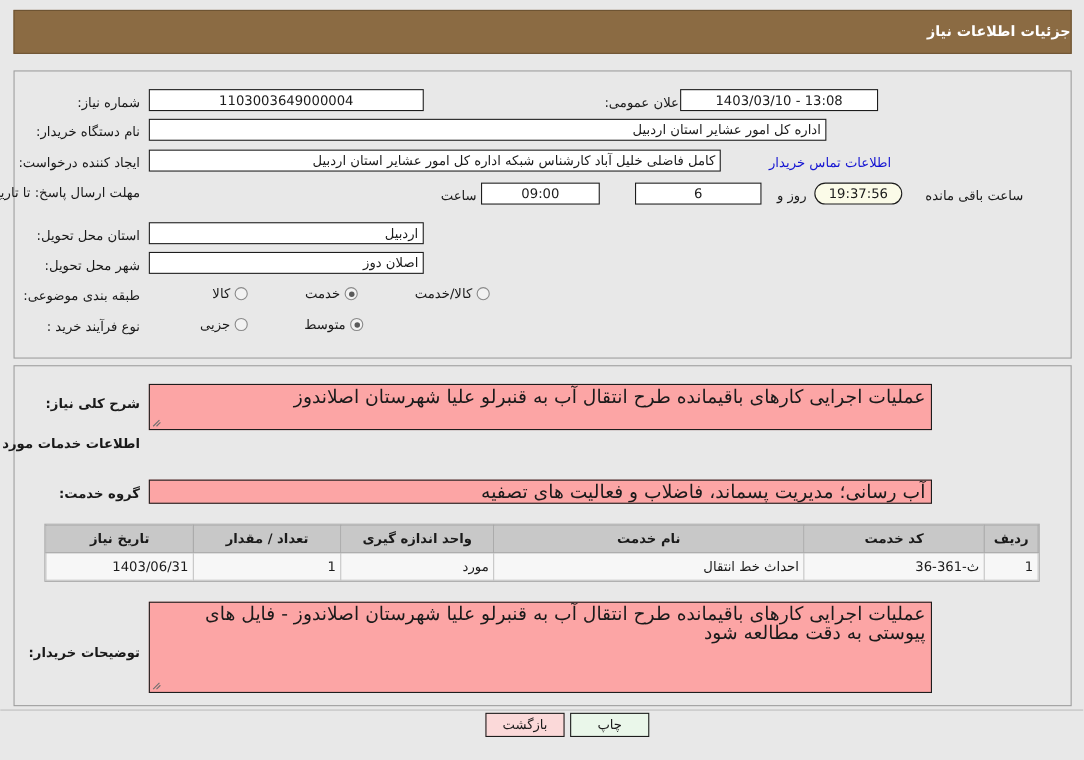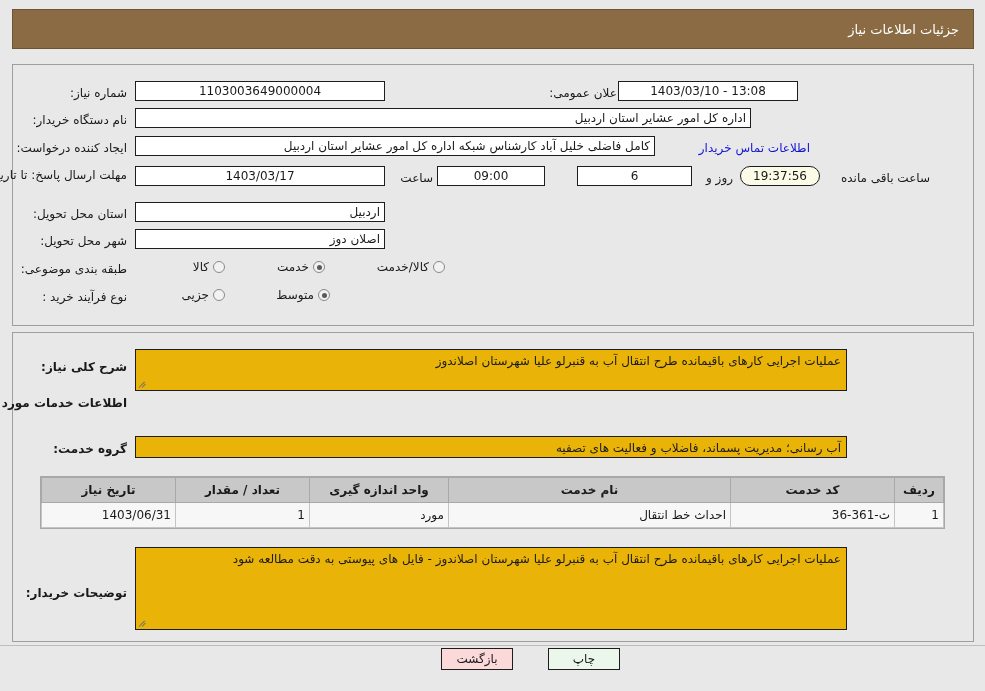--- a/index.html
+++ b/index.html
@@ -39,22 +39,22 @@
     border: 1px solid #6e5433;
     box-sizing: border-box;
     display: flex;
     align-items: center;
     justify-content: flex-start;
     z-index: 3;
   }
   .header-title {
     color: #ffffff;
     font-size: 13px;
-    padding-right: 14px;
-    white-space: nowrap;
+    white-space: nowrap;
+    font-weight: bold;
   }
 
   
   .panel {
     position: absolute;
     background: #e8e8e8;
     border: 1px solid #9e9e9e;
     box-sizing: border-box;
     z-index: 2;
   }
@@ -135,24 +135,24 @@
     border: solid #4a4a4a;
     border-width: 0 2px 2px 0;
     transform: rotate(42deg);
   }
   .note-row { position: absolute; z-index: 4; display: flex; align-items: center; gap: 6px; }
   .note-text { font-size: 12px; white-space: nowrap; }
 
   
   .ta {
     position: absolute;
-    background: #eab308;
+    background: #fca5a5;
     border: 1px solid #1d1d1d;
     box-sizing: border-box;
-    font-size: 12px;
+    font-size: 17px;
     line-height: 17px;
     padding: 3px 5px 0 5px;
     color: #1a1a1a;
     text-align: right;
     overflow: hidden;
     z-index: 4;
   }
   .ta .grip {
     position: absolute;
     left: 2px; bottom: 1px;
@@ -217,21 +217,21 @@
     border: 1px solid #1d1d1d;
     box-sizing: border-box;
     font-size: 12px;
     text-align: center;
     line-height: 20px;
     cursor: pointer;
     z-index: 4;
     color: #1a1a1a;
     font-family: "DejaVu Sans", "Liberation Sans", sans-serif;
   }
-  .btn-print  { background: #eaf7ea; margin-left: 30px; }
+  .btn-print  { background: #eaf7ea; }
   .btn-back   { background: #fbd9d9; }
 
   .hr-line {
     position: absolute;
     left: 0; width: 985px;
     height: 1px;
     background: #bdbdbd;
     z-index: 1;
   }
 </style>
@@ -275,21 +275,20 @@
   <div class="fld center" style="left:618px; top:81px; width:180px; height:20px;">13:08 - 1403/03/10</div>
 
   <div class="lbl" style="right:858px; top:113px;">نام دستگاه خریدار:</div>
   <div class="fld right" style="right:234px; top:108px; width:616px; height:20px;">اداره کل امور عشایر استان اردبیل</div>
 
   <div class="lbl" style="right:858px; top:141px;">ایجاد کننده درخواست:</div>
   <div class="fld right" style="right:330px; top:136px; width:520px; height:20px;">کامل فاضلی خلیل آباد کارشناس شبکه اداره کل امور عشایر استان اردبیل</div>
   <div class="link" style="right:175px; top:141px;">اطلاعات تماس خریدار</div>
 
   <div class="lbl" style="right:858px; top:168px; line-height:15px; text-align:right;">مهلت ارسال پاسخ: تا تاریخ:</div>
-  <div class="fld center" style="right:600px; top:166px; width:250px; height:20px;">1403/03/17</div>
   <div class="lbl" style="right:552px; top:171px;">ساعت</div>
   <div class="fld center" style="right:440px; top:166px; width:108px; height:20px;">09:00</div>
   <div class="fld center" style="right:293px; top:166px; width:115px; height:20px;">6</div>
   <div class="lbl" style="right:252px; top:171px;">روز و</div>
   <div class="fld center cream" style="right:165px; top:166px; width:80px; height:20px;">19:37:56</div>
   <div class="lbl" style="right:55px; top:171px;">ساعت باقی مانده</div>
 
   <div class="lbl" style="right:858px; top:207px;">استان محل تحویل:</div>
   <div class="fld right" style="right:600px; top:202px; width:250px; height:20px;">اردبیل</div>
 

